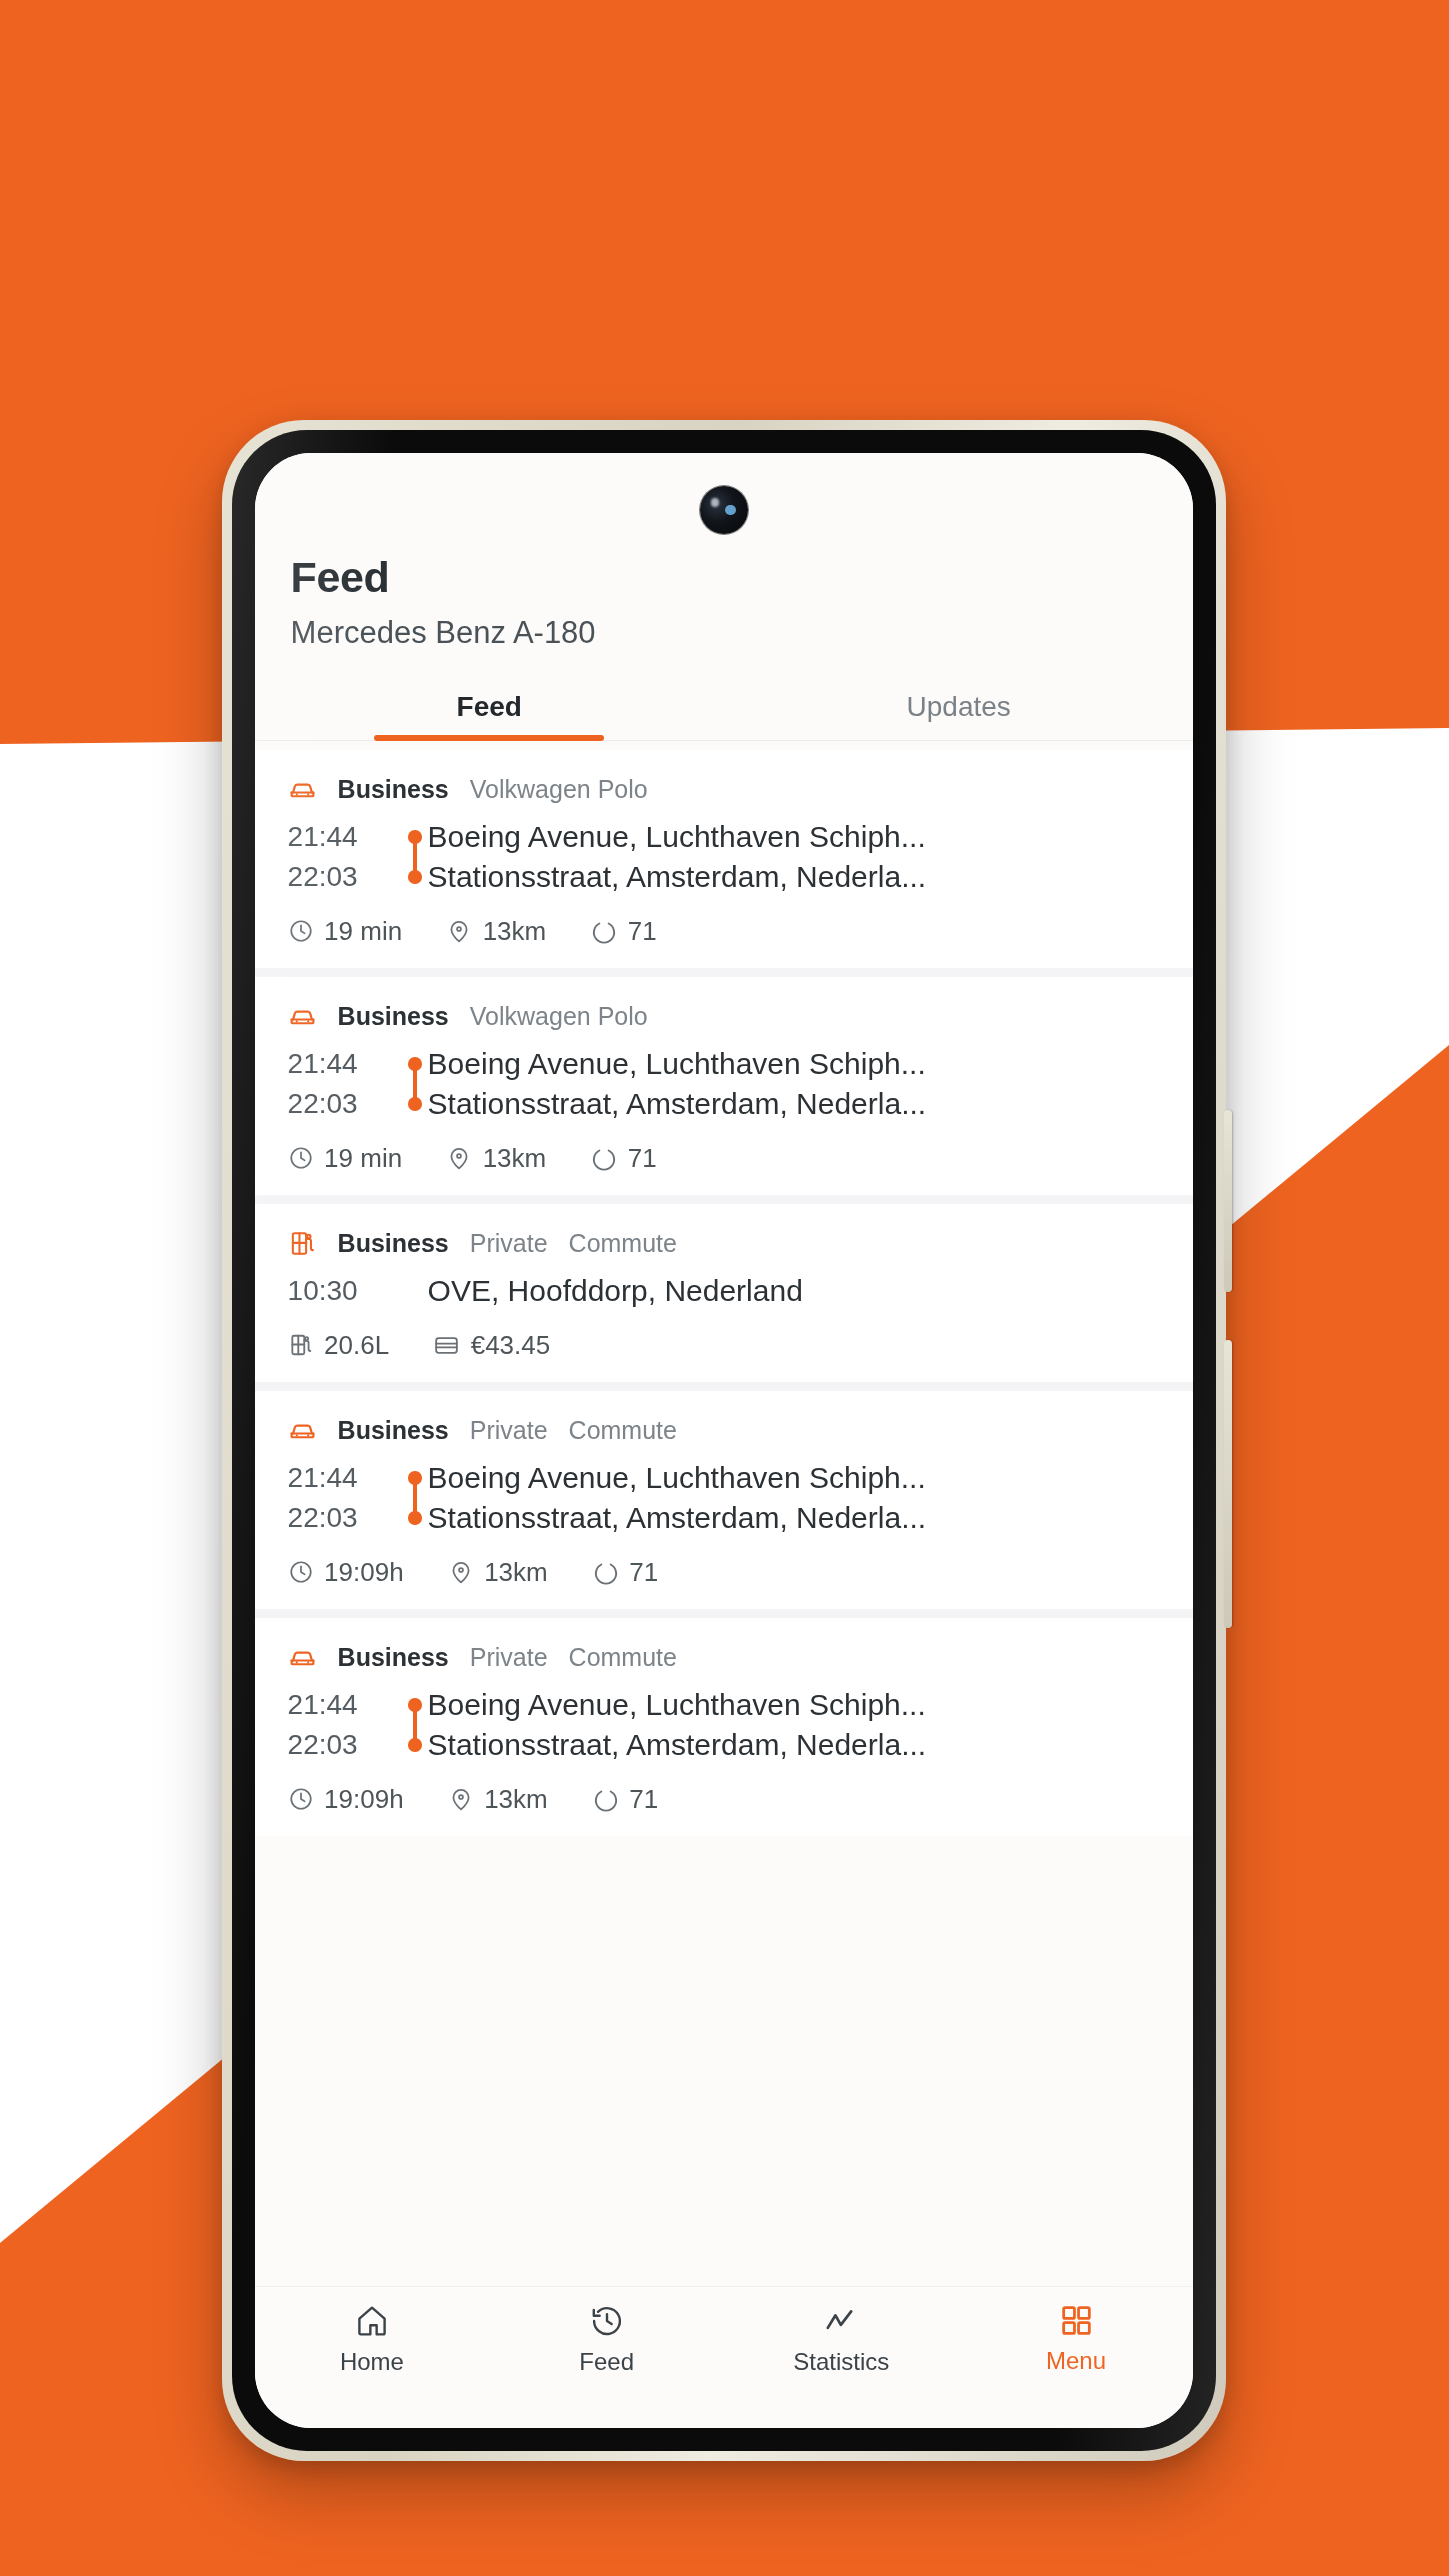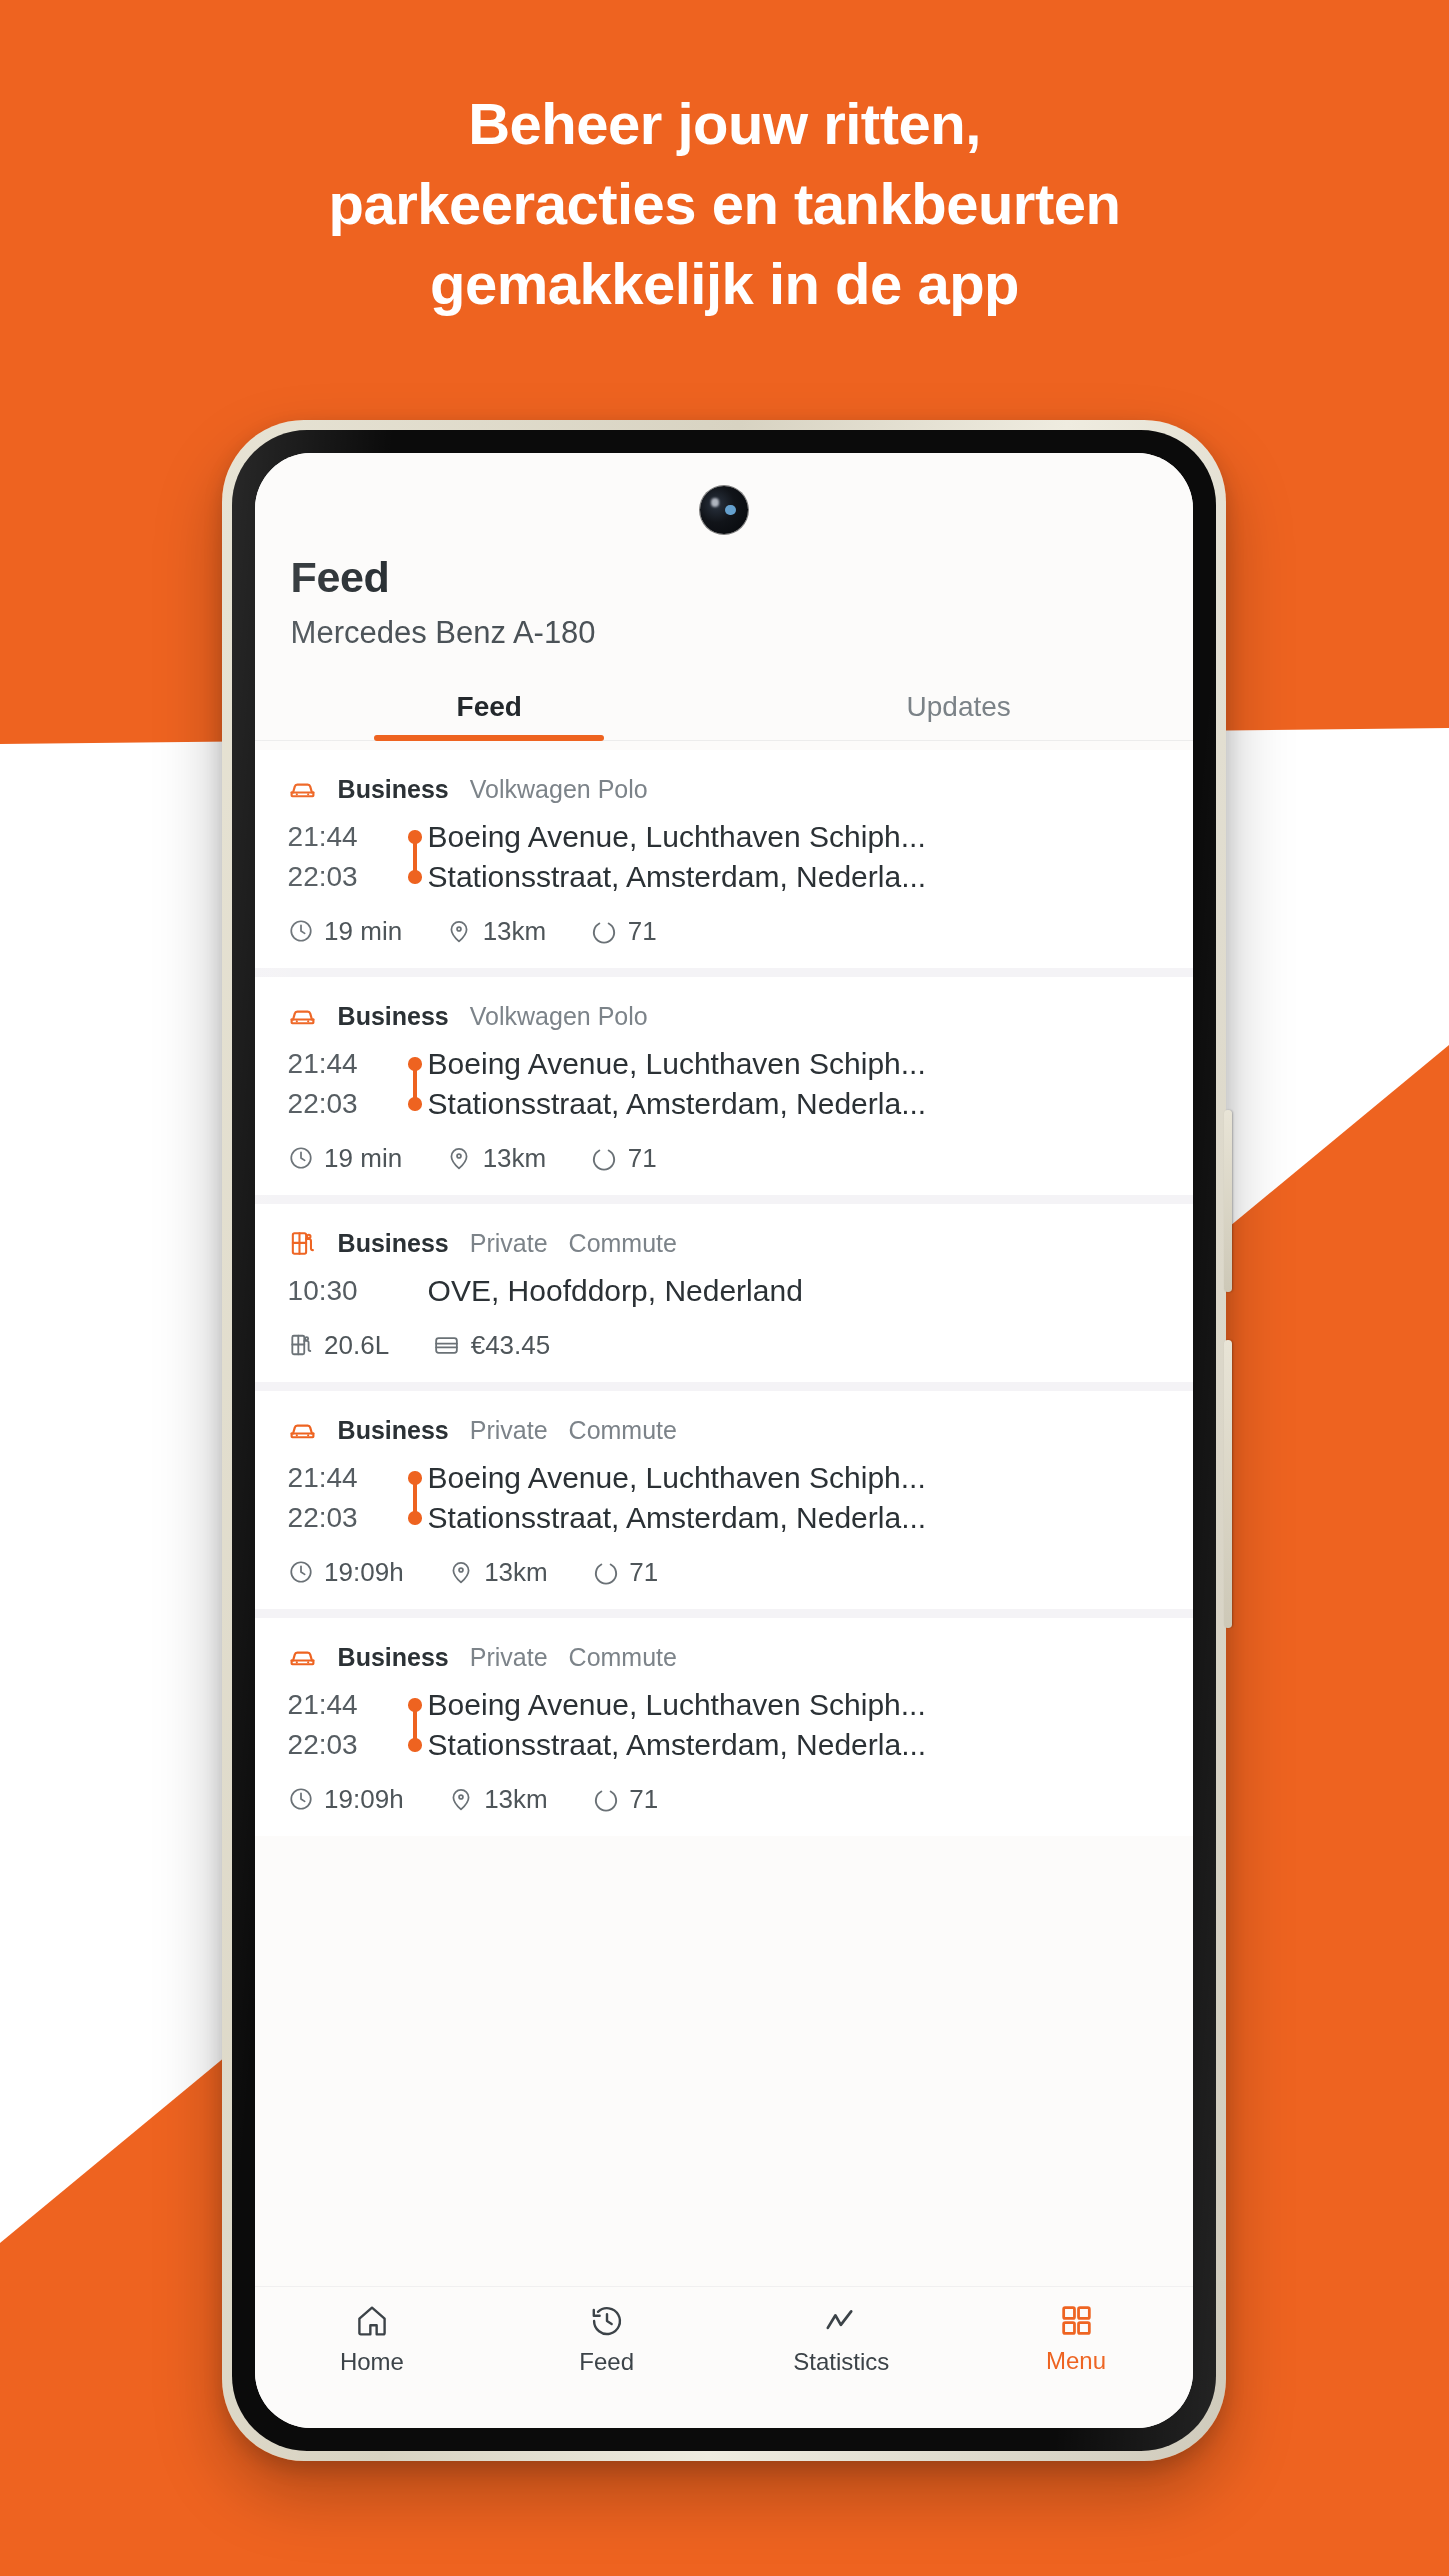--- a/index.html
+++ b/index.html
@@ -168,25 +168,20 @@
   svg { display: block; }
 </style>
 </head>
 <body>
 
 <div id="stage">
 
   <div class="bg-orange-top"></div>
   <div class="bg-orange-right"></div>
 
-  <div class="headline">
-    <span class="ln">Beheer jouw ritten,</span>
-    <span class="ln">parkeeracties en tankbeurten</span>
-    <span class="ln">gemakkelijk in de app</span>
-  </div>
 
   <div class="phone-outer">
     <div class="side-btn vol"></div>
     <div class="side-btn pow"></div>
 
     <div class="phone-bezel">
       <div class="phone-screen">
 
         <div class="camera"></div>
 

